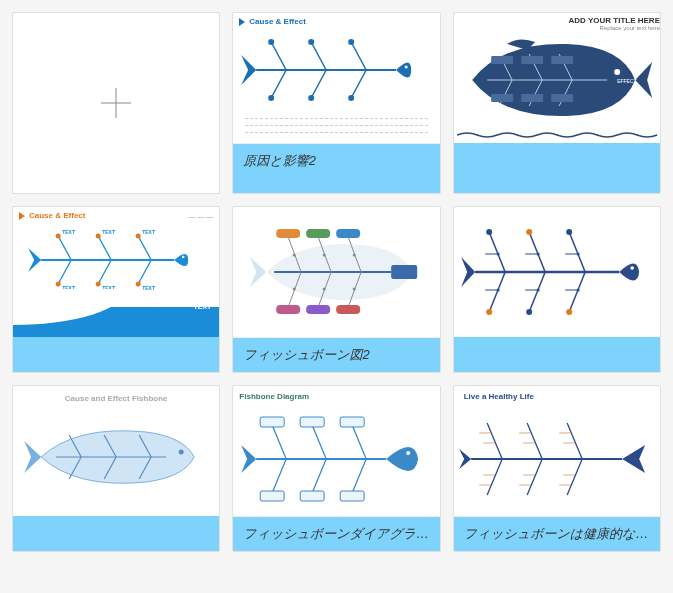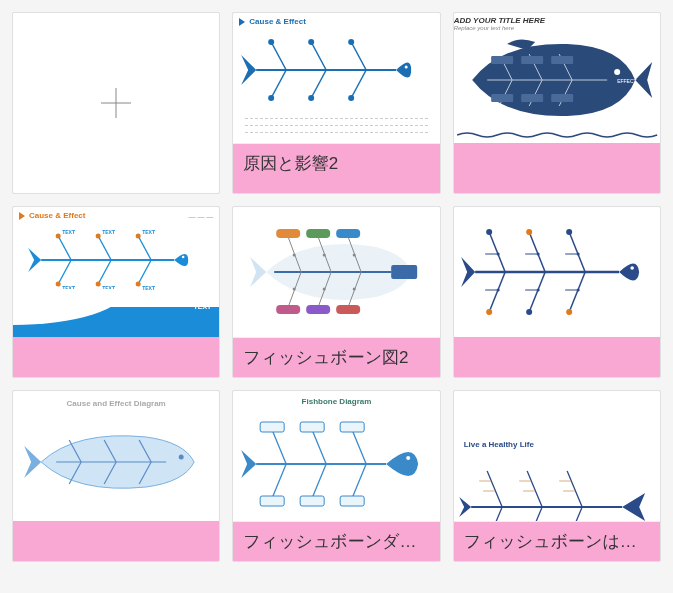--- a/index.html
+++ b/index.html
@@ -9,60 +9,61 @@
   font-family: "Hiragino Sans", "Meiryo", sans-serif;
   width: 673px;
   box-sizing: border-box;
 }
 .grid {
   display: grid;
   grid-template-columns: repeat(3, 1fr);
   gap: 12px;
 }
 .card {
-  background: #f9a8d4;
+  background: #7dd3fc;
   border: 1px solid #e0e0e0;
   border-radius: 2px;
   overflow: hidden;
   cursor: pointer;
 }
 .thumb {
   width: 100%;
   height: 130px;
   background: #fff;
   position: relative;
   overflow: hidden;
 }
 .label {
   padding: 8px 10px;
-  font-size: 17px;
+  font-size: 13px;
   color: #333;
   white-space: nowrap;
   overflow: hidden;
   text-overflow: ellipsis;
   border-top: 1px solid #eee;
+  font-style: italic;
 }
 .plus {
   display: flex;
   align-items: center;
   justify-content: center;
   height: 100%;
 }
 .plus svg { stroke: #888; }
 .thumb-header {
   padding: 4px 6px;
   font-size: 8px;
   font-weight: bold;
 }
 .thumb-header.blue { color: #1a6fb4; display:flex; align-items:center; gap:4px; }
 .thumb-header.orange { color: #e07a1a; display:flex; align-items:center; gap:4px; }
 .thumb-header.grey { color: #aaa; text-align:center; padding-top:8px; }
-.thumb-header.darkblue { color: #2a4a8a; font-weight:bold; padding:6px 10px;margin-top:43px; }
-.thumb-header.green-title { color: #3a7a6a; text-align:center; padding-top:6px; }
-.thumb-header.center-black { color: #333; text-align:left; font-weight:bold; padding:3px 0 1px; font-size:8px;font-style:italic; }
+.thumb-header.darkblue { color: #2a4a8a; font-weight:bold; padding:6px 10px; }
+.thumb-header.green-title { color: #3a7a6a; padding-top:6px; }
+.thumb-header.center-black { color: #333; text-align:right; font-weight:bold; padding:3px 0 1px; font-size:8px; }
 .thumb-header .sub { color:#888; font-size:6px; font-weight:normal; }
 .arrow-chip { width:0; height:0; border-top:4px solid transparent; border-bottom:4px solid transparent; }
 .arrow-chip.blue { border-left:6px solid #1a6fb4; }
 .arrow-chip.orange { border-left:6px solid #e07a1a; }
 .cause-line { font-size:7px; color:#999; position:absolute; top:6px; right:6px; }
 .wave-bg2 { position:absolute; bottom:0; left:0; width:100%; height:30px; background:#1a8cd8; }
 .wave-bg2::before { content:""; position:absolute; top:-18px; left:0; width:55%; height:36px; background:#fff; border-radius:0 0 100% 0; }
 .wave-bg2 .side-text { position:absolute; right:8px; top:-4px; color:#fff; font-size:7px; font-weight:bold; }
 .tiny-txt { font-size:5px; color:#888; }
 .wave-line { position:absolute; bottom:4px; left:0; width:100%; height:8px; overflow:hidden; }
@@ -276,21 +277,21 @@
             <circle cx="41" cy="83" r="1.5"></circle>
             <circle cx="81" cy="83" r="1.5"></circle>
             <circle cx="121" cy="83" r="1.5"></circle>
           </g>
       </svg>
     </div>
   </div>
 
   <div class="card">
     <div class="thumb">
-      <div class="thumb-header grey">Cause and Effect Diagram</div>
+      <div class="thumb-header grey">Cause and Effect Fishbone</div>
       <svg width="100%" height="100" viewBox="0 0 200 100">
         <path d="M25 50 Q60 18 130 25 Q168 30 178 50 Q168 70 130 75 Q60 82 25 50 Z" fill="#cfe4f5" stroke="#7ab0e0" stroke-width="1"></path>
         <path d="M25 50 L8 34 L15 50 L8 66 Z" fill="#7ab0e0"></path>
         <circle cx="165" cy="45" r="2.5" fill="#5a8ac8"></circle>
         <g stroke="#5a8ac8" stroke-width="1.2">
           <line x1="40" y1="50" x2="150" y2="50"></line>
           <line x1="65" y1="50" x2="53" y2="28"></line>
             <line x1="100" y1="50" x2="88" y2="28"></line>
             <line x1="135" y1="50" x2="123" y2="28"></line>
           <line x1="65" y1="50" x2="53" y2="72"></line>

